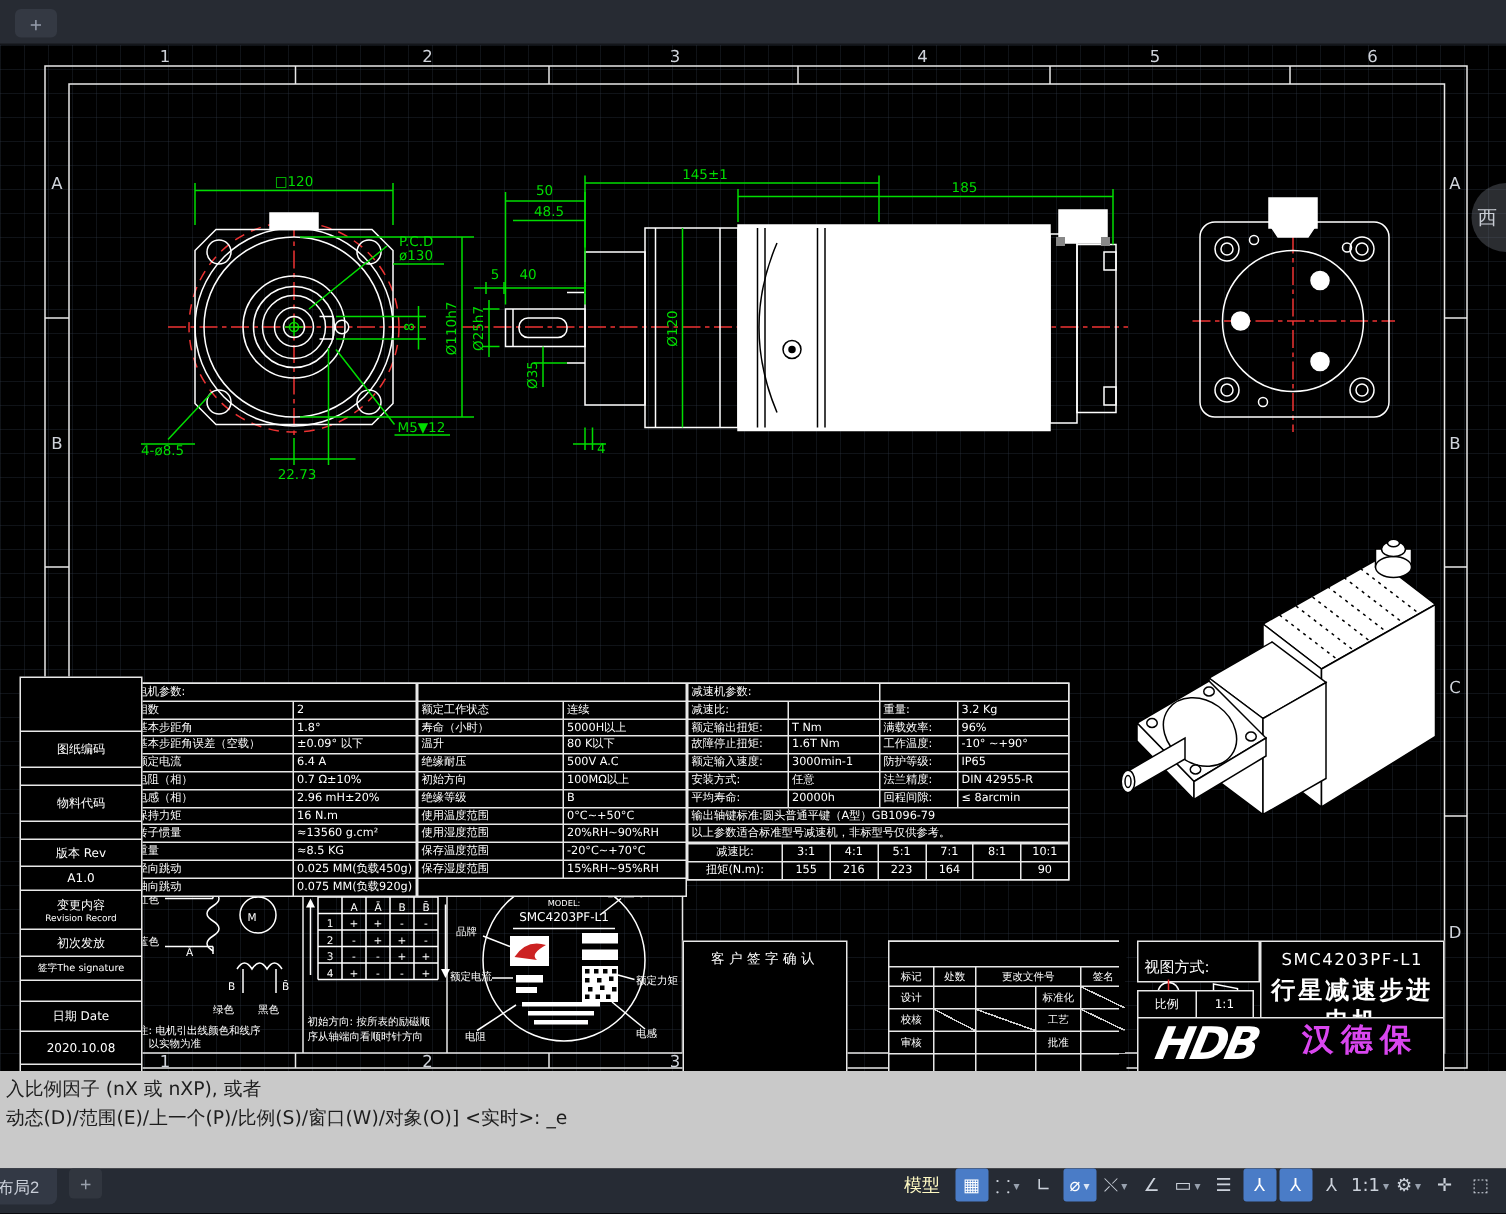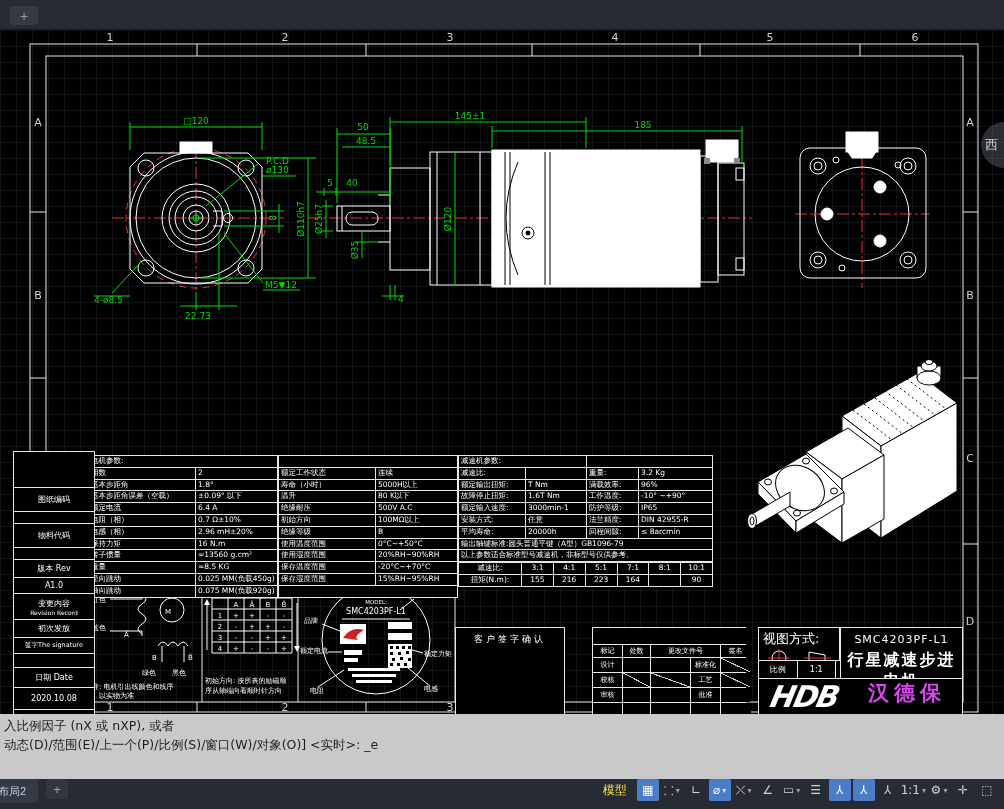--- a/index.html
+++ b/index.html
@@ -42,21 +42,21 @@
 
 .box{position:absolute;border:1px solid #e8e8e8;background:#000;color:#fff}
 .signoff{left:455px;top:597px;width:110px;height:107px}
 .signoff span{display:block;text-align:center;font-size:9px;letter-spacing:3px;margin-top:5px}
 .minitbl{position:absolute;left:592px;top:597px;width:154px;height:108px;display:grid;
   grid-template-columns:29px 27px 39px 29px 29px 1fr;grid-template-rows:16px 12px 14px 14px 14px 1fr;
   gap:1px;background:#e8e8e8;border:1px solid #e8e8e8}
 .minitbl .cell{background:#000;color:#fff;font-size:7px;display:flex;align-items:center;
   justify-content:center;white-space:nowrap;overflow:hidden}
 .minitbl .diag{background:linear-gradient(to top right,#000 48%,#cfcfcf 48%,#cfcfcf 52%,#000 52%)}
-.viewbox{left:758px;top:597px;width:82px;height:34px;font-size:13px;padding:2px 0 0 4px}
+.viewbox{left:758px;top:597px;width:82px;height:28px;font-size:10px;padding:10px 0 0 4px}
 .scalerow{position:absolute;left:758px;top:630px;width:78px;height:19px;display:grid;
   grid-template-columns:1fr 1fr;gap:1px;background:#e8e8e8;border:1px solid #e8e8e8}
 .scalerow .cell{background:#000;color:#fff;font-size:8px;display:flex;align-items:center;justify-content:center}
 .modelbox{left:840px;top:597px;width:123px;height:52px;text-align:center}
 .modelbox .m1{font-size:11px;letter-spacing:1px;margin-top:5px}
 .modelbox .m2{font-size:16px;font-weight:bold;letter-spacing:2px;margin-top:4px}
 .logobox{left:758px;top:648px;width:205px;height:55px}
 .hdb{position:absolute;left:12px;top:0px;font-size:30px;font-style:italic;font-weight:bold;
   letter-spacing:-2px;transform:skewX(-12deg);color:#fff}
 .brandtxt{position:absolute;right:16px;top:0;font-size:21px;font-weight:bold;letter-spacing:5px;color:#d946ef}
@@ -72,21 +72,21 @@
   display:flex;align-items:flex-start}
 .laytab{height:24px;background:#333945;color:#c9ced8;font-size:11px;display:flex;align-items:center;
   padding:0 12px;margin-left:-14px;border-radius:0 0 5px 5px;border:none}
 .layadd{width:22px;height:20px;background:#31363f;color:#9aa1ad;border-radius:3px;margin-left:8px;
   border:none;font-size:13px}
 .sb-right{margin-left:auto;display:flex;align-items:center;gap:2px;padding-right:6px}
 .sbtn{min-width:22px;height:22px;background:transparent;border:none;color:#ccd2db;font-size:12px;
   display:flex;align-items:center;justify-content:center;border-radius:2px;font-family:inherit}
 .sbtn.on{background:#4a7cc7;color:#fff}
 .sbtn .car{font-size:8px;color:#98a1ae;margin-left:2px}
-.sbtn.txt{padding:0 8px;font-size:12px;color:#fde047}
+.sbtn.txt{padding:0 8px;font-size:12px;color:#fef9c3}
 </style>
 </head>
 <body>
 
 <div class="tabbar">
   <button class="addtab">+</button>
 </div>
 
 <div class="canvas">
 <svg class="draw" width="1004" height="684" viewBox="0 30 1004 684">

